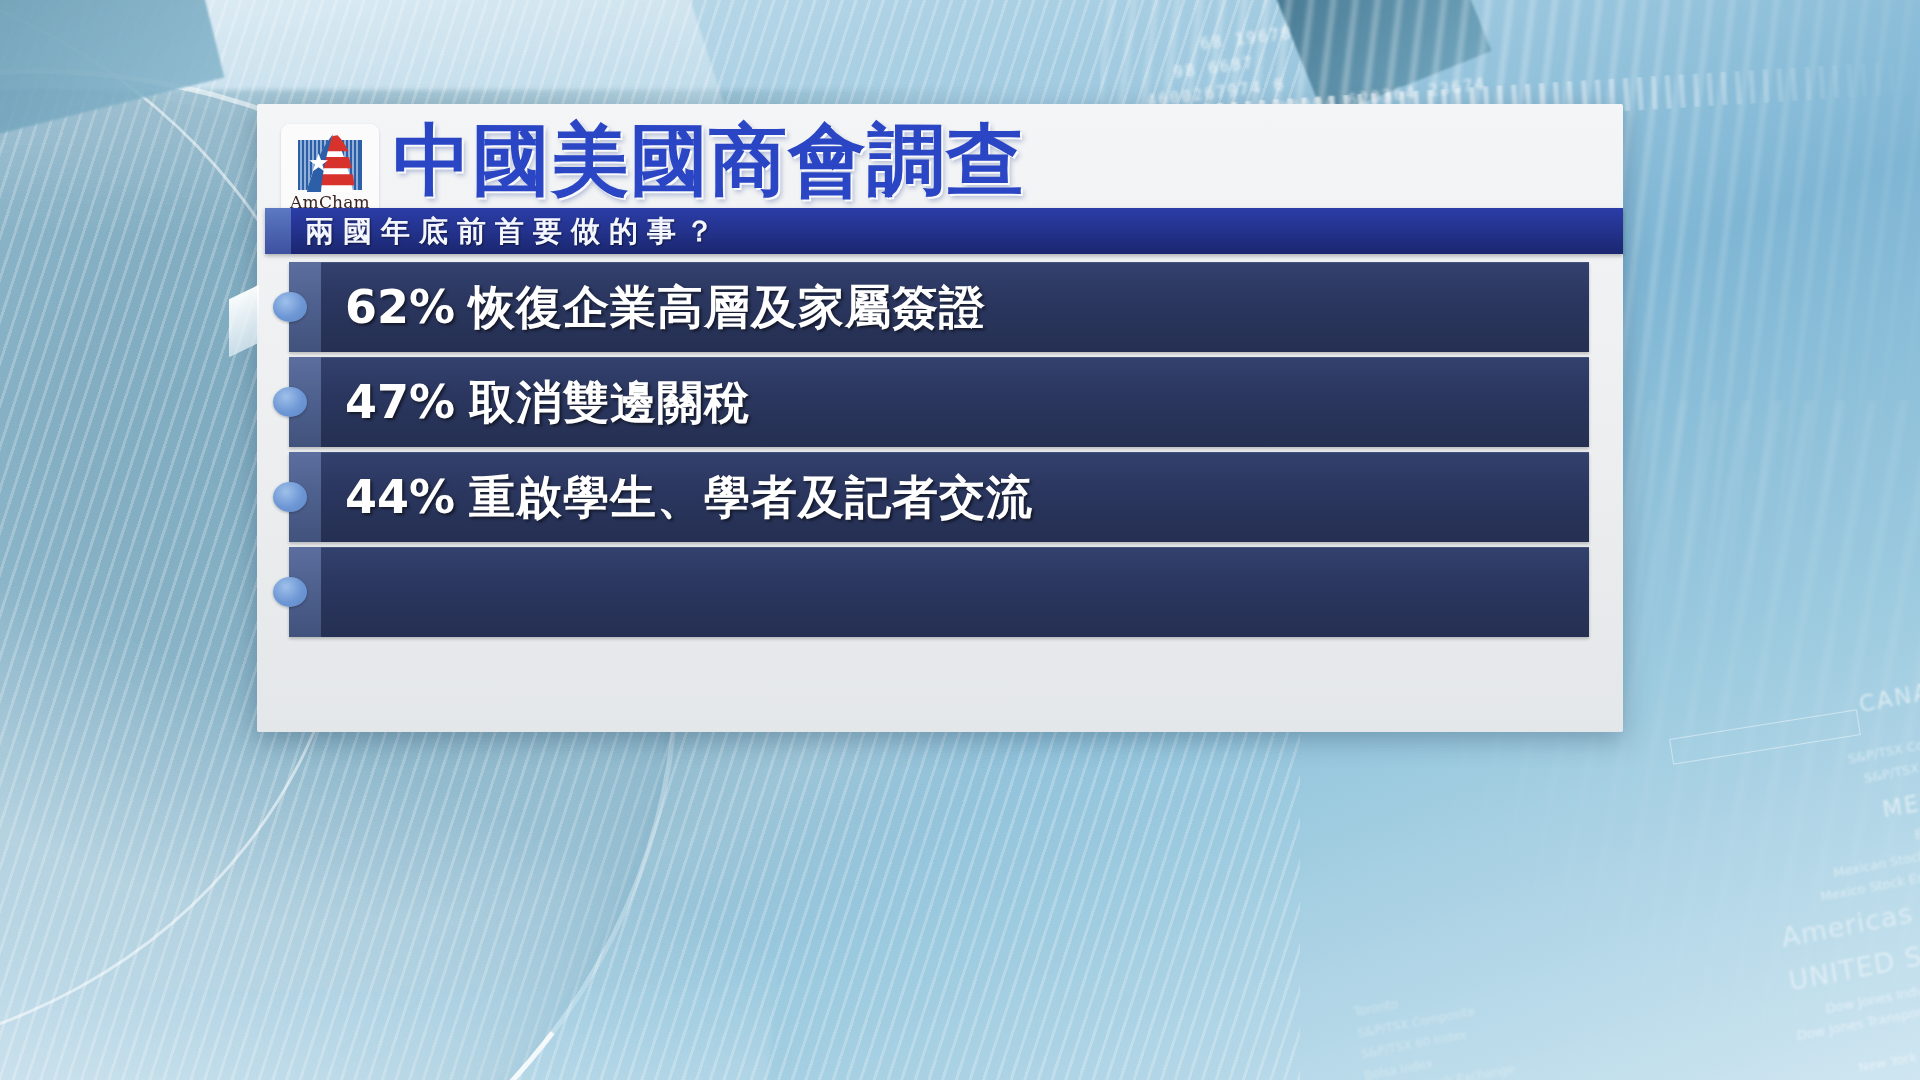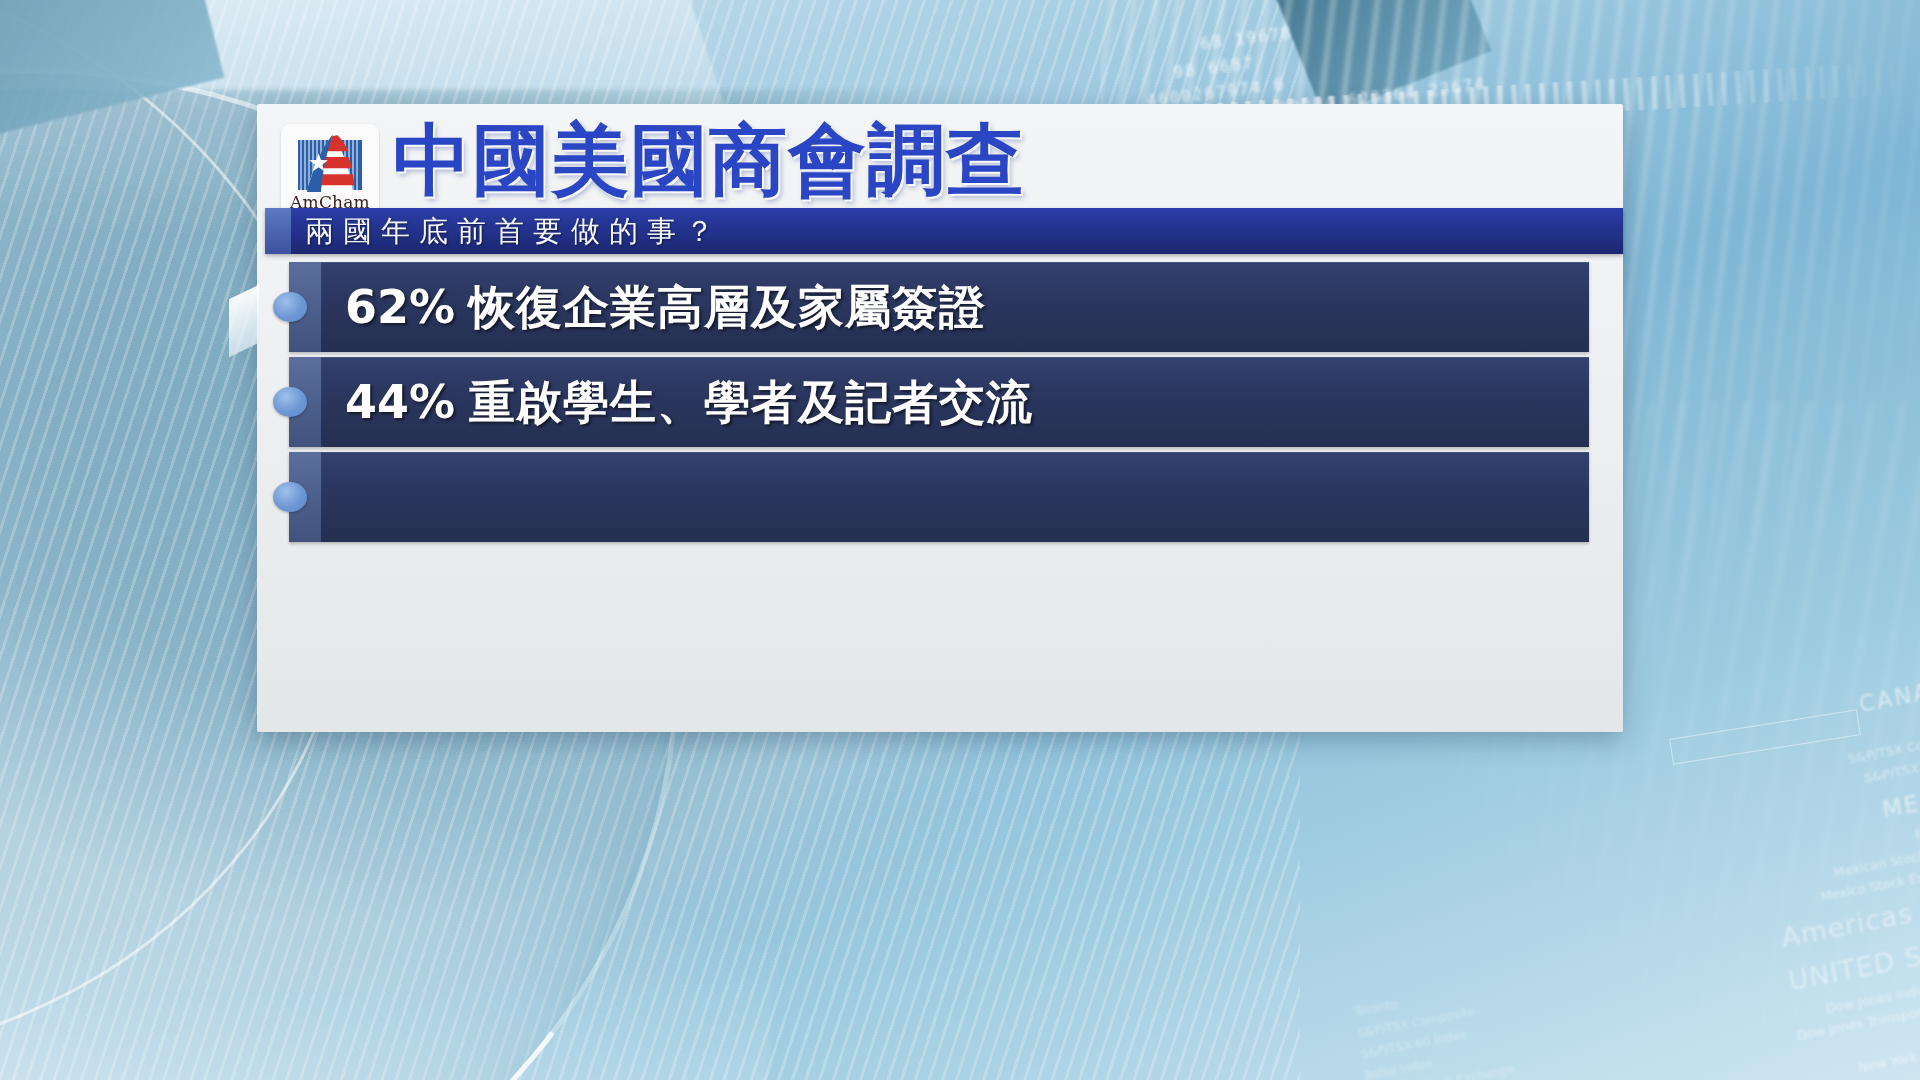--- a/index.html
+++ b/index.html
@@ -203,21 +203,21 @@
     position:absolute; left:8px; top:104px; width:1358px; height:46px;
     background:linear-gradient(180deg,#2b3da8 0%,#24338f 45%,#1b2770 100%);
     box-shadow:0 2px 4px rgba(0,0,0,.28);
   }
   #subtitlebar::before {
     content:""; position:absolute; left:0; top:0; width:26px; height:100%;
     background:linear-gradient(180deg,#5c79c2,#3d51a0);
   }
   #subtitle {
     position:absolute; left:40px; top:0; height:46px; line-height:46px;
-    color:#f3f6ff; font-size:29px; letter-spacing:9px; font-weight:normal;
+    color:#f3f6ff; font-size:29px; letter-spacing:9px; font-weight:bold;
     text-shadow:1px 1px 2px rgba(0,0,0,.5);
     white-space:nowrap;
   }
 
   
   #rows { position:absolute; left:32px; top:158px; width:1300px; }
   .row {
     position:relative; height:90px; margin-bottom:5px;
     background:linear-gradient(180deg,#33416e 0%, #2b3760 40%, #252f52 100%);
     box-shadow:inset 0 1px 0 rgba(255,255,255,.10), 0 2px 3px rgba(0,0,0,.22);
@@ -360,20 +360,26 @@
   <div id="rows">
 
     <div class="row">
       <span class="bullet"></span>
       <div class="rowtext">
         <span class="pct">62%</span><span class="lbl">恢復企業高層及家屬簽證</span>
       </div>
     </div>
 
 
+    <div class="row">
+      <span class="bullet"></span>
+      <div class="rowtext">
+        <span class="pct">47%</span><span class="lbl">取消雙邊關稅</span>
+      </div>
+    </div>
 
     <div class="row">
       <span class="bullet"></span>
       <div class="rowtext">
         <span class="pct">44%</span><span class="lbl">重啟學生、學者及記者交流</span>
       </div>
     </div>
 
     <div class="row">
       <span class="bullet"></span>

